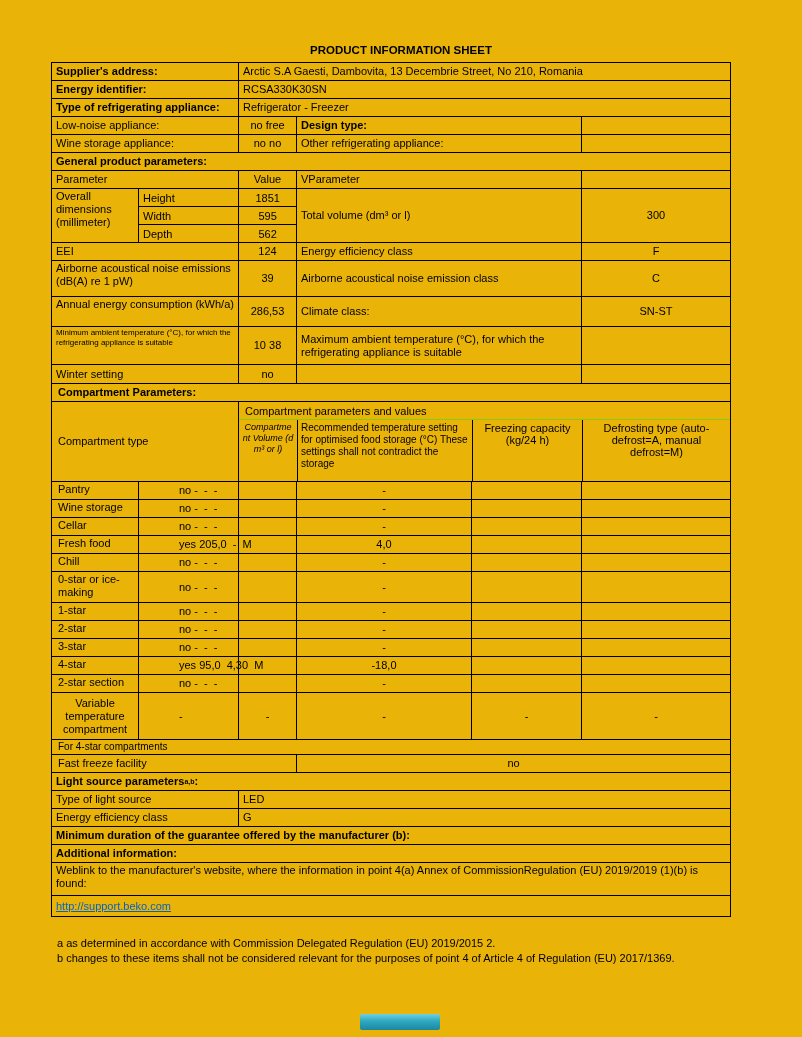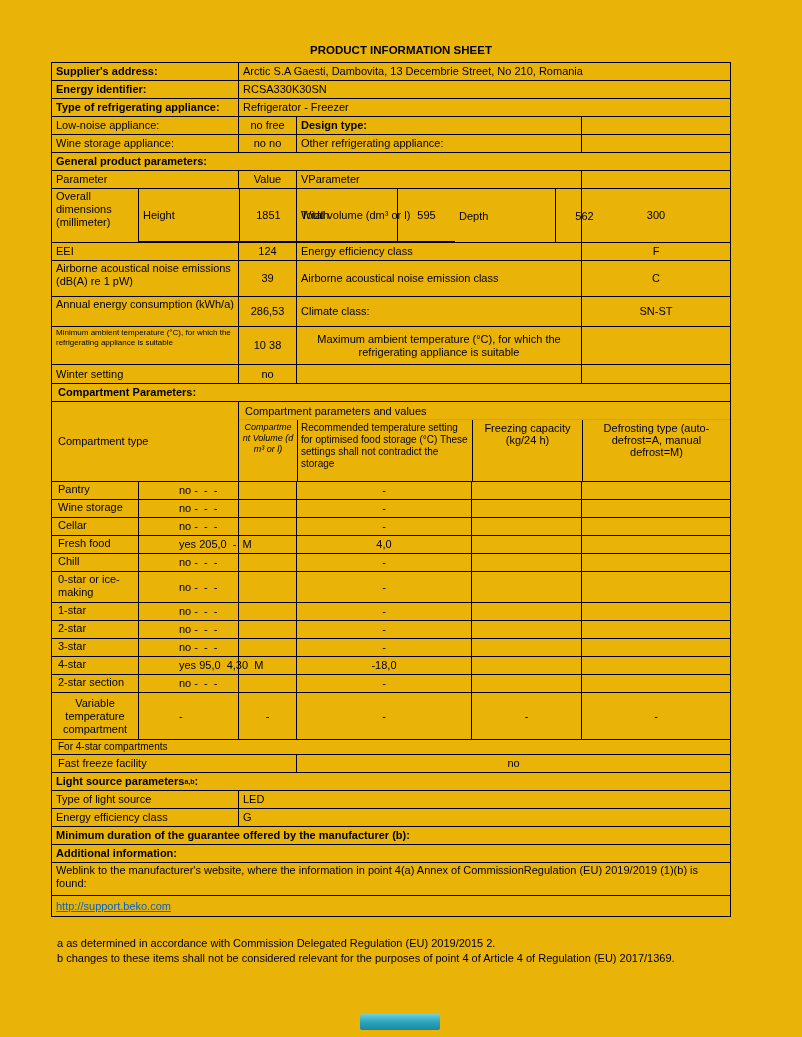--- a/index.html
+++ b/index.html
@@ -19,37 +19,37 @@
   }
   .row { display:flex; border-bottom:1px solid #000; min-height:18px; align-items:stretch; }
   .row:last-child { border-bottom:none; }
   .c {
     display:flex; align-items:center; padding:1px 4px;
     border-left:1px solid #000; line-height:13px; overflow:visible;
   }
   .c:first-child { border-left:none; }
   .wA { width:186px; }      
   .wB { width:58px; }       
-  .wC { width:285px;text-align:center; }      
+  .wC { width:285px; }      
   .wD { flex:1; }           
   .wN { width:86px; }       
   .wF { width:100px; }      
   .wT { width:175px; }      
   .wZ { width:110px; }      
   .wHalf { width:244px; }
   .center { justify-content:center; text-align:center; }
   .top { align-items:flex-start; }
   .b { font-weight:bold; }
   .small { font-size:8px; line-height:10px; }
   .f10 { font-size:10px; line-height:12px; }
   .f9 { font-size:9px; line-height:11px; word-break:break-all; }
   .pl6 { padding-left:6px; }
   .flagcell { padding:1px 0 1px 40px; }
   .flag { position:relative; z-index:2; white-space:pre; }
-  .dimcol { width:158px; border-left:1px solid #000; display:flex; flex-direction:row; }
+  .dimcol { width:158px; border-left:1px solid #000; display:flex; flex-direction:column; }
   .dimrow { flex:1; display:flex; border-bottom:1px solid #000; }
   .dimrow:last-child { border-bottom:none; }
   .dimlabel { width:100px; display:flex; align-items:center; padding:0 4px; }
   .dimval { width:58px; border-left:1px solid #000; display:flex; align-items:center; justify-content:center; }
   .hdrcol { flex:1; display:flex; flex-direction:column; border-left:1px solid #000; }
   .hdrtop { min-height:18px; display:flex; align-items:center; padding:1px 6px; border-bottom:1px solid #84cc16; }
   .hdrbottom { flex:1; display:flex; }
   .hc { display:flex; padding:2px 3px; border-left:1px solid #000; align-items:flex-start; }
   .hc:first-child { border-left:none;font-style:italic; }
   .link { color:#0563C1; text-decoration:underline; cursor:pointer; }

